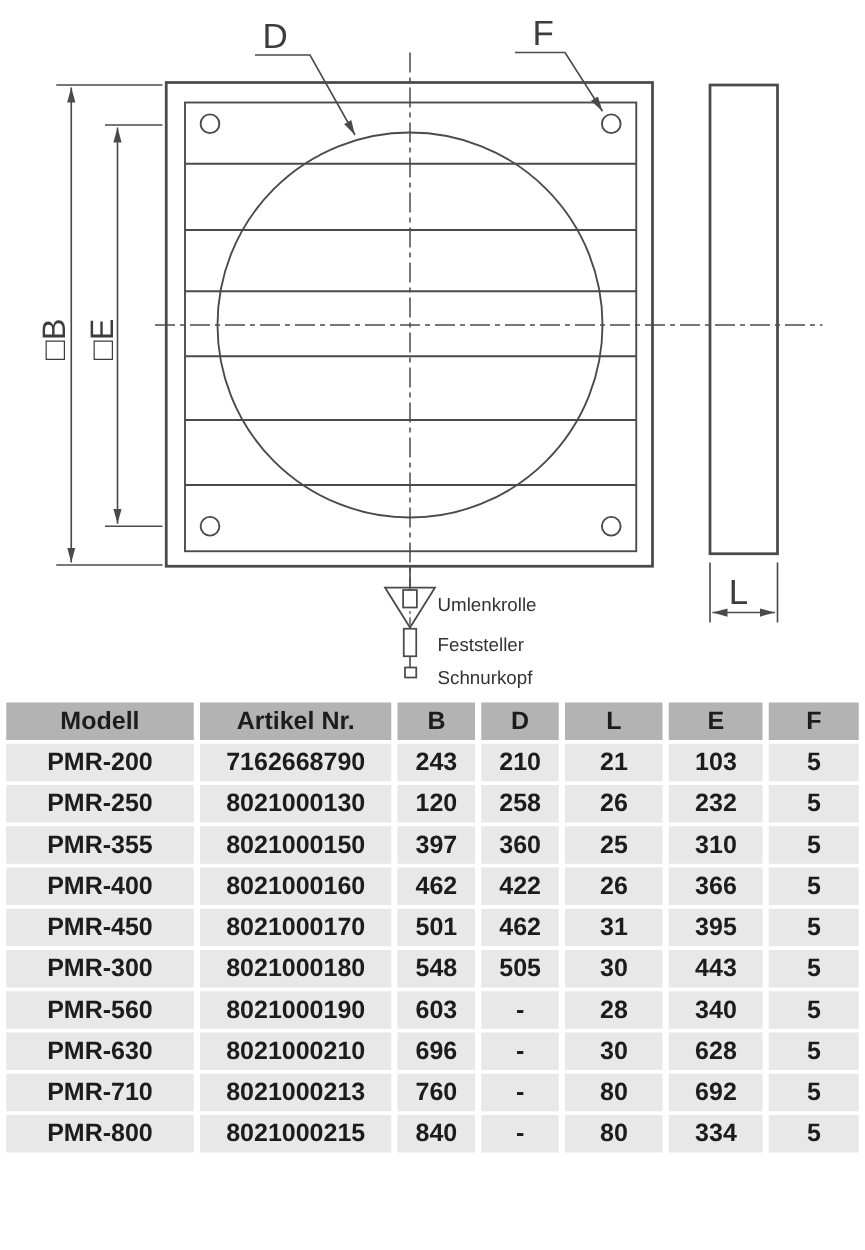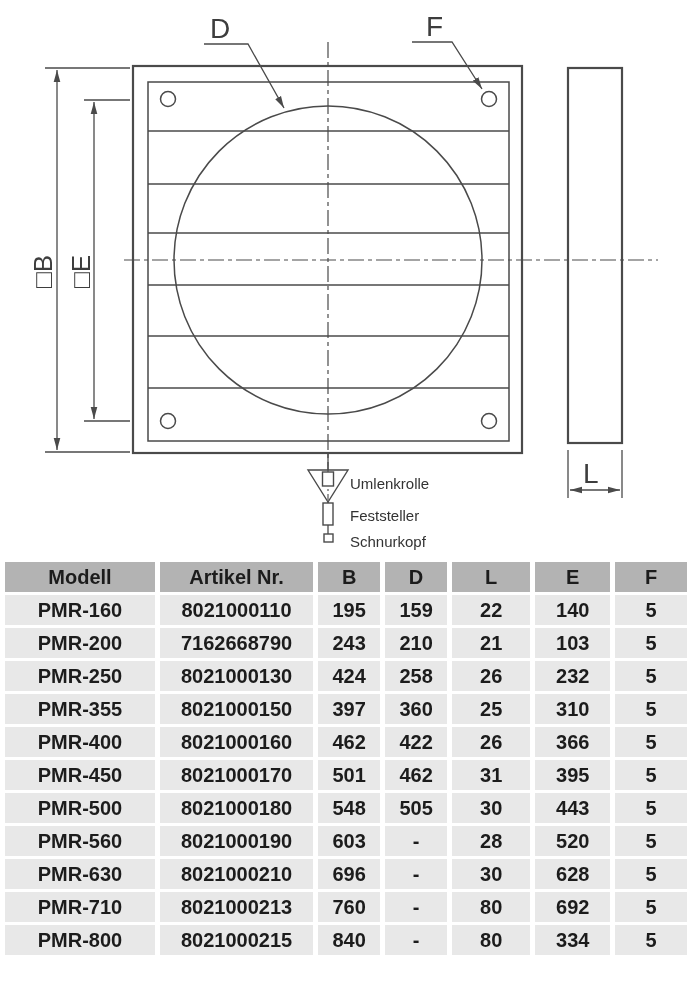--- a/index.html
+++ b/index.html
@@ -140,41 +140,32 @@
           <th>Artikel Nr.</th>
           <th>B</th>
           <th>D</th>
           <th>L</th>
           <th>E</th>
           <th>F</th>
         </tr>
     </thead>
     <tbody id="spec-body">
         <tr>
-          <td>PMR-160</td>
-          <td>8021000110</td>
-          <td>195</td>
-          <td>159</td>
-          <td>22</td>
-          <td>140</td>
-          <td>5</td>
-        </tr>
-        <tr>
           <td>PMR-200</td>
           <td>7162668790</td>
           <td>243</td>
           <td>210</td>
           <td>21</td>
           <td>103</td>
           <td>5</td>
         </tr>
         <tr>
           <td>PMR-250</td>
           <td>8021000130</td>
-          <td>424</td>
+          <td>120</td>
           <td>258</td>
           <td>26</td>
           <td>232</td>
           <td>5</td>
         </tr>
         <tr>
           <td>PMR-355</td>
           <td>8021000150</td>
           <td>397</td>
           <td>360</td>
@@ -194,35 +185,35 @@
         <tr>
           <td>PMR-450</td>
           <td>8021000170</td>
           <td>501</td>
           <td>462</td>
           <td>31</td>
           <td>395</td>
           <td>5</td>
         </tr>
         <tr>
-          <td>PMR-500</td>
+          <td>PMR-300</td>
           <td>8021000180</td>
           <td>548</td>
           <td>505</td>
           <td>30</td>
           <td>443</td>
           <td>5</td>
         </tr>
         <tr>
           <td>PMR-560</td>
           <td>8021000190</td>
           <td>603</td>
           <td>-</td>
           <td>28</td>
-          <td>520</td>
+          <td>340</td>
           <td>5</td>
         </tr>
         <tr>
           <td>PMR-630</td>
           <td>8021000210</td>
           <td>696</td>
           <td>-</td>
           <td>30</td>
           <td>628</td>
           <td>5</td>

